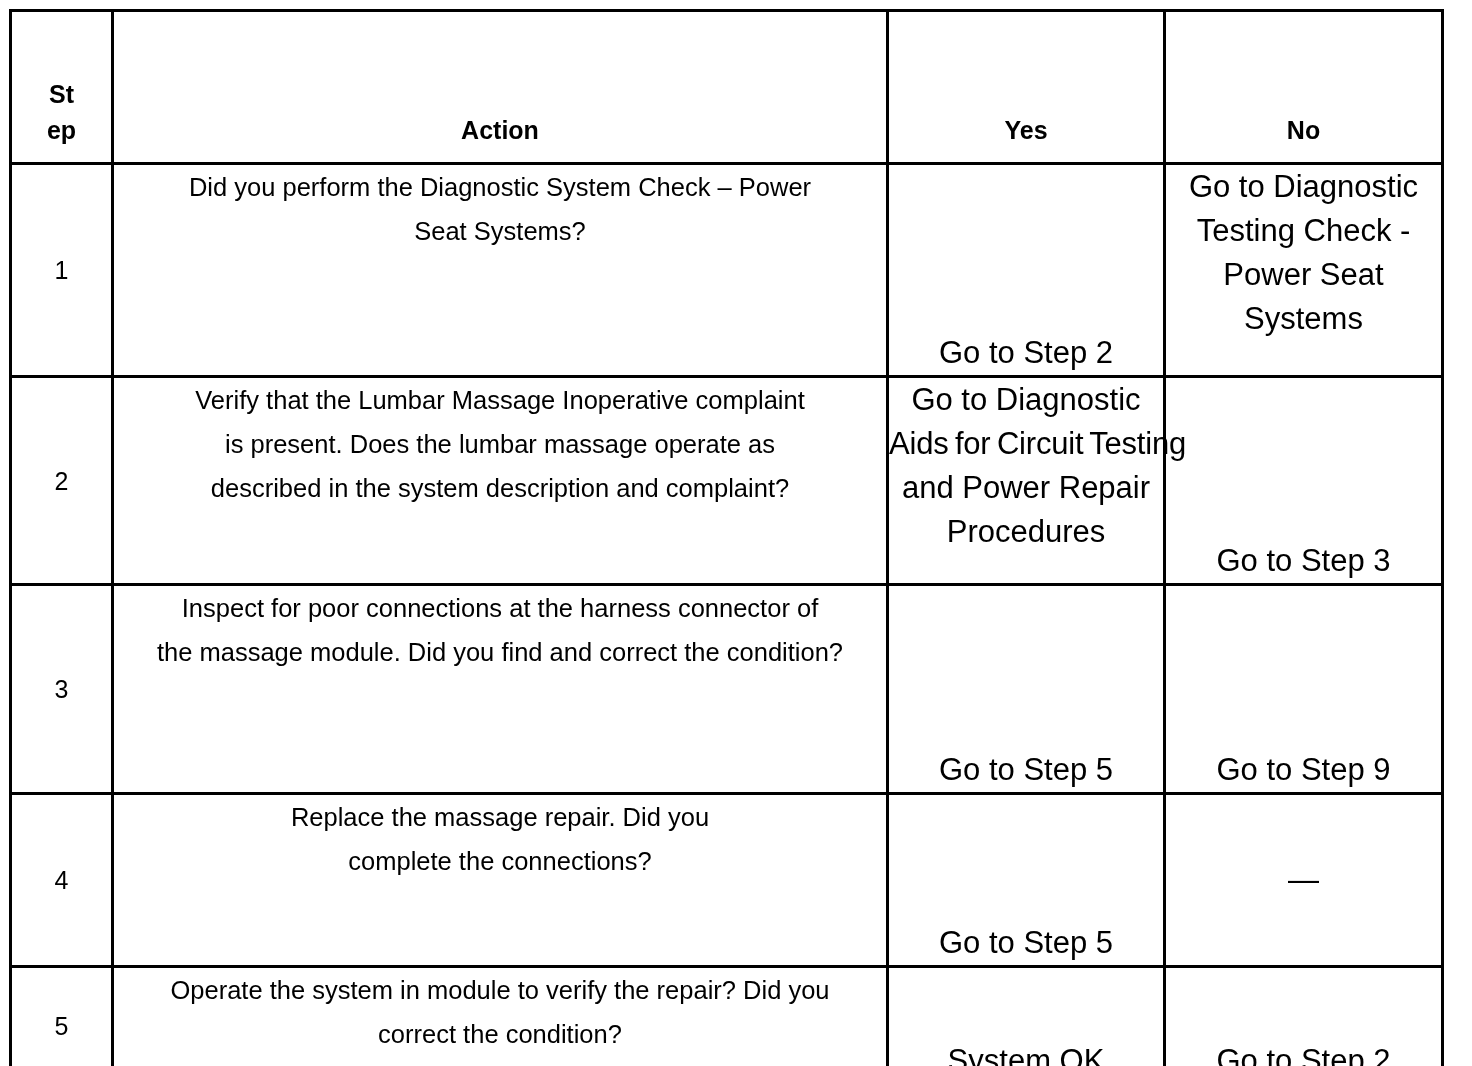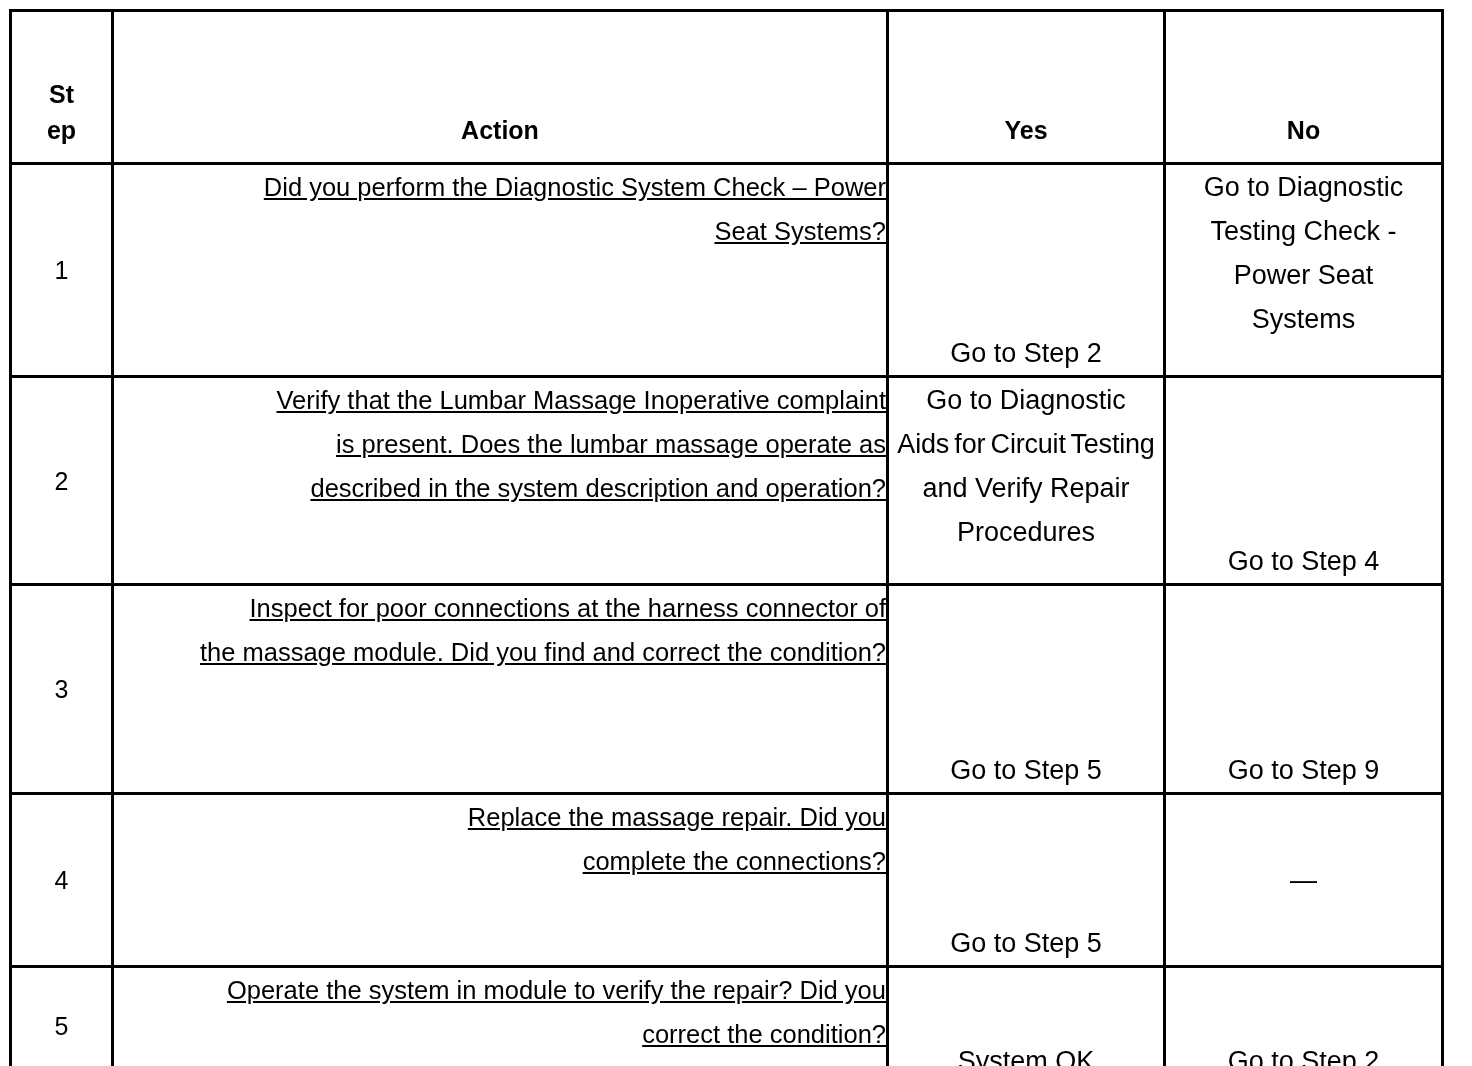--- a/index.html
+++ b/index.html
@@ -71,31 +71,30 @@
   
   td.c-step {
     text-align: center;
     vertical-align: middle;
     font-size: 25px;
     line-height: 1.2;
   }
 
   td.c-action {
     vertical-align: top;
-    text-align: right;
+    text-align: center;
     font-size: 25.5px;
     line-height: 44px;
     padding: 14px 8px 0 16px;
-    text-decoration: underline;
   }
   td.c-action .ln { display: block; white-space: nowrap; }
 
   td.c-branch {
     text-align: center;
-    font-size: 27px;
+    font-size: 31px;
     line-height: 44px;
     padding: 0 2px;
   }
   td.c-branch .ln { display: block; white-space: nowrap; }
 
   td.v-top    { vertical-align: top;    padding-top: 14px; }
   td.v-bottom { vertical-align: bottom; padding-bottom: 14px; }
   td.v-middle { vertical-align: middle; }
 
   
@@ -153,30 +152,30 @@
           <span class="ln">Power Seat</span>
           <span class="ln">Systems</span>
         </td>
       </tr>
 
       <tr class="r2">
         <td class="c-step">2</td>
         <td class="c-action">
           <span class="ln">Verify that the Lumbar Massage Inoperative complaint</span>
           <span class="ln">is present. Does the lumbar massage operate as</span>
-          <span class="ln">described in the system description and operation?</span>
+          <span class="ln">described in the system description and complaint?</span>
         </td>
         <td class="c-branch v-top">
           <span class="ln">Go to Diagnostic</span>
           <span class="ln tight">Aids for Circuit Testing</span>
-          <span class="ln">and Verify Repair</span>
+          <span class="ln">and Power Repair</span>
           <span class="ln">Procedures</span>
         </td>
         <td class="c-branch v-bottom">
-          <span class="ln">Go to Step 4</span>
+          <span class="ln">Go to Step 3</span>
         </td>
       </tr>
 
       <tr class="r3">
         <td class="c-step">3</td>
         <td class="c-action">
           <span class="ln">Inspect for poor connections at the harness connector of</span>
           <span class="ln">the massage module. Did you find and correct the condition?</span>
         </td>
         <td class="c-branch v-bottom">

